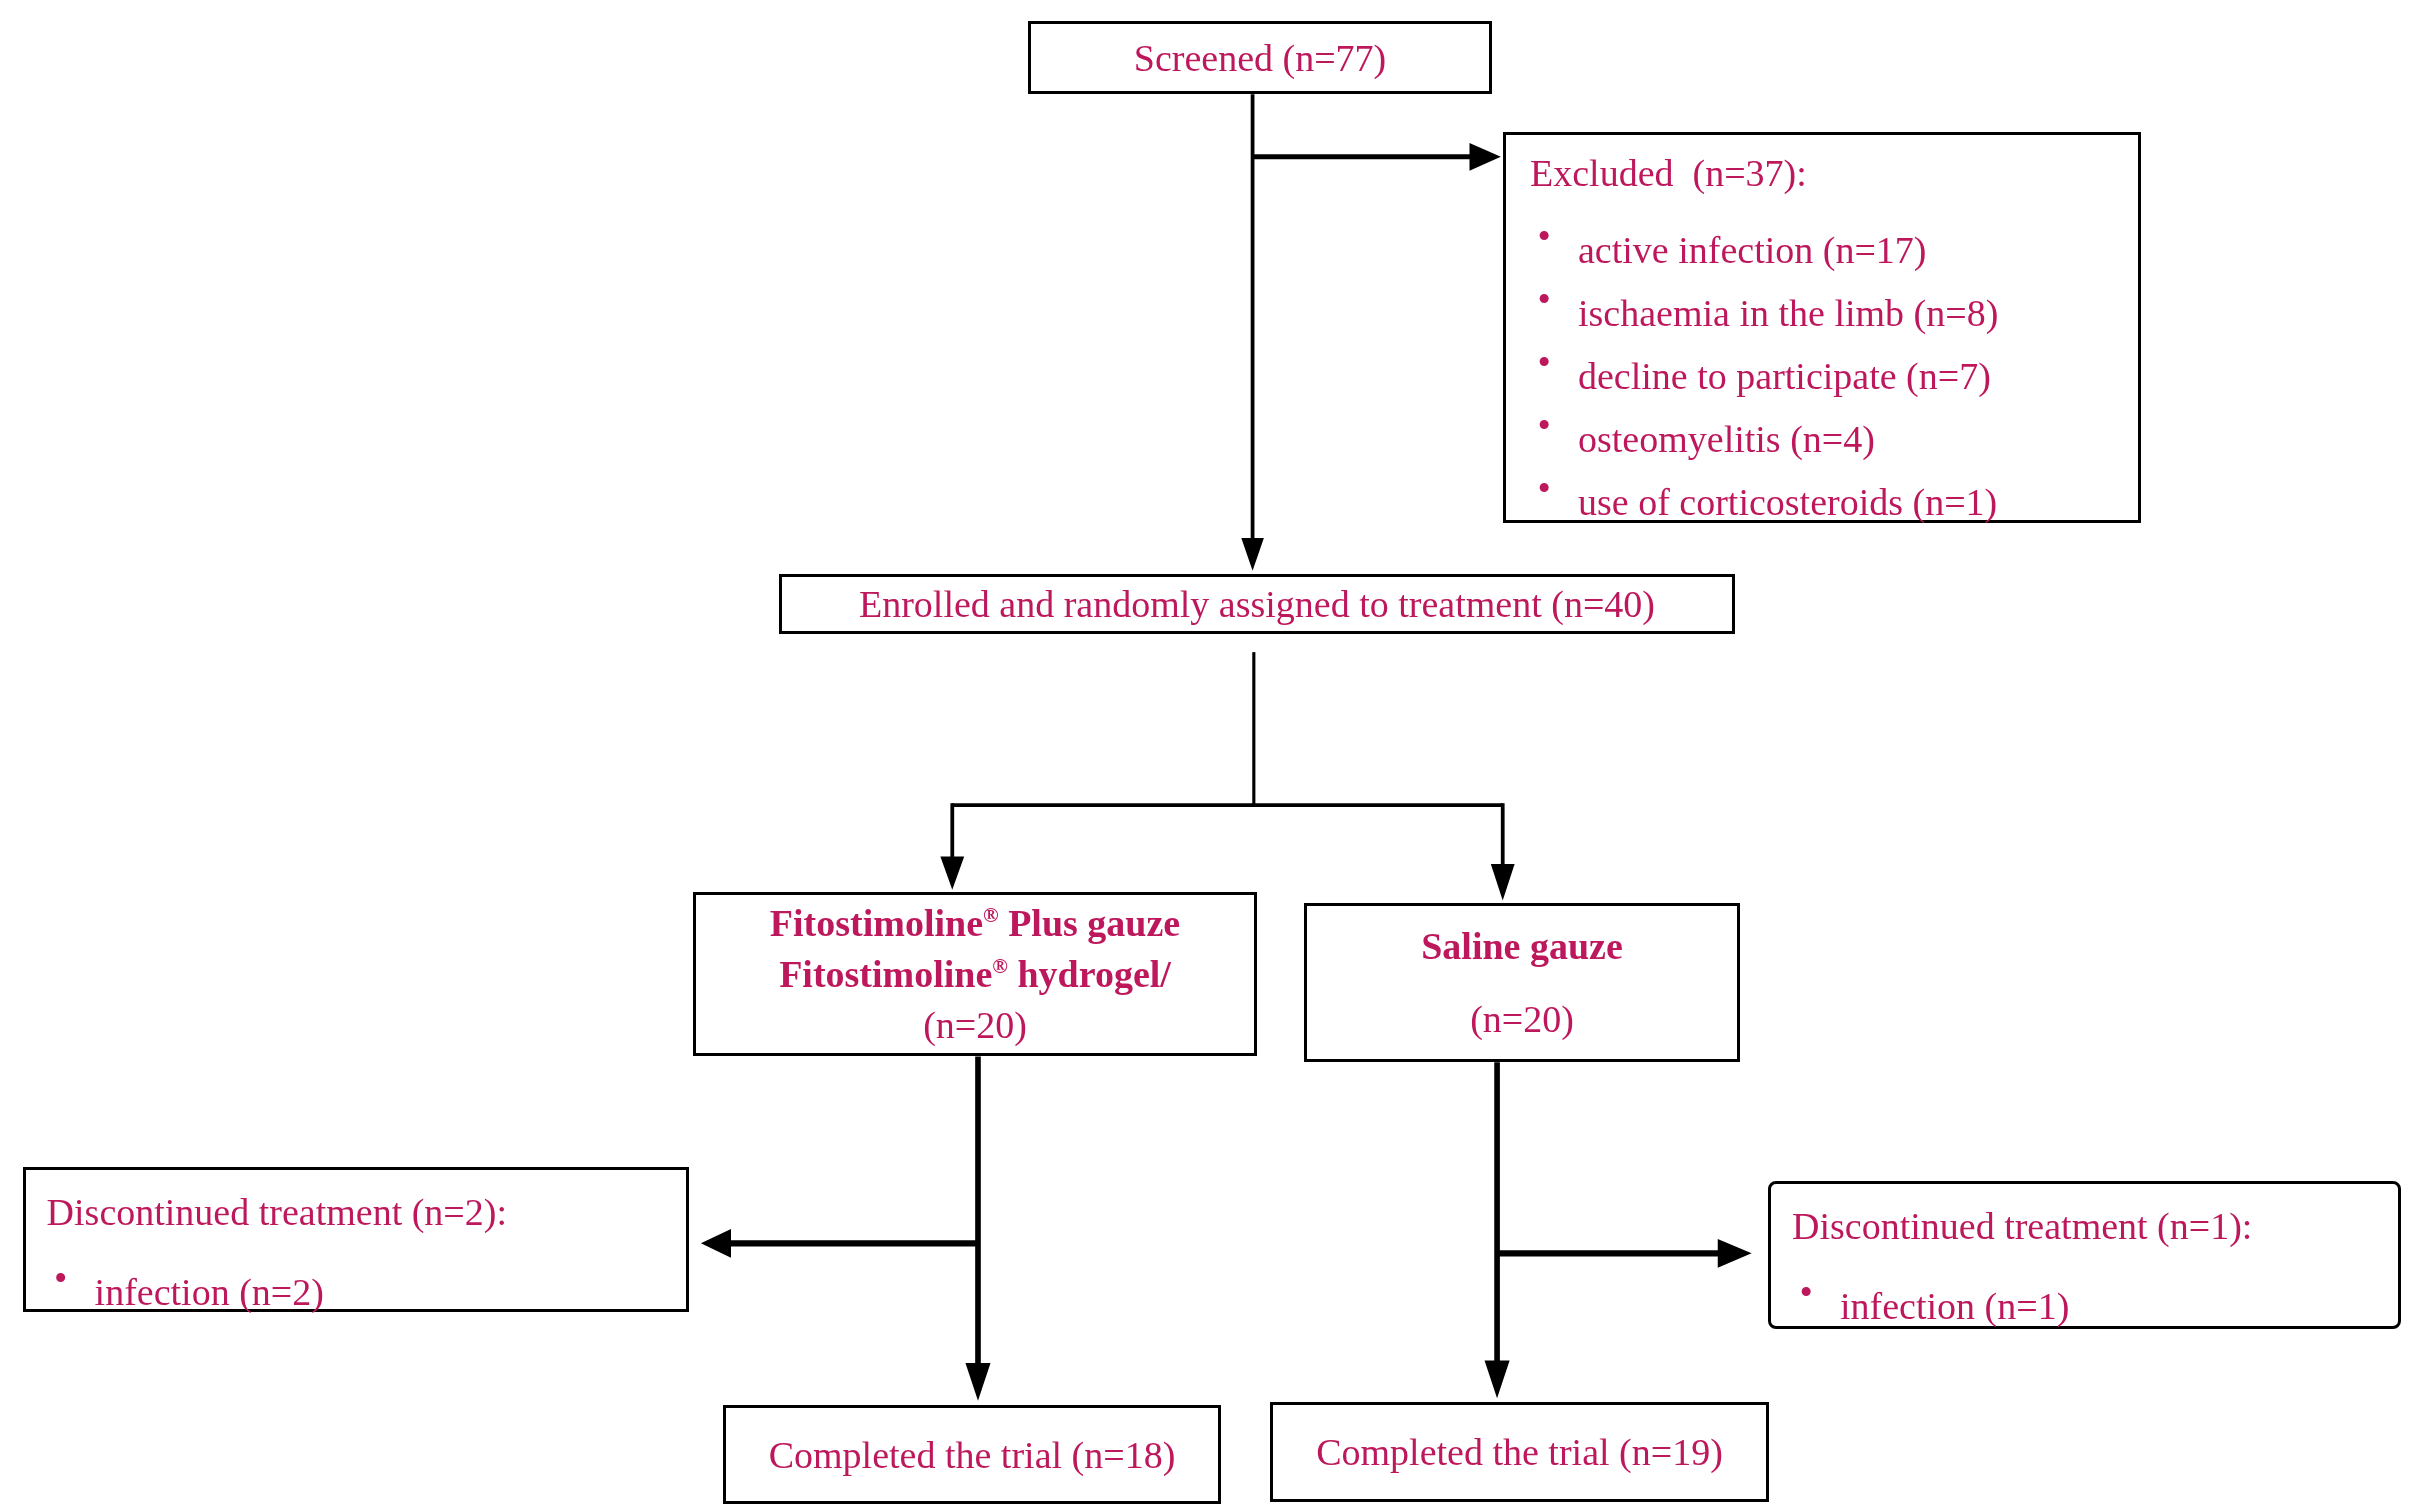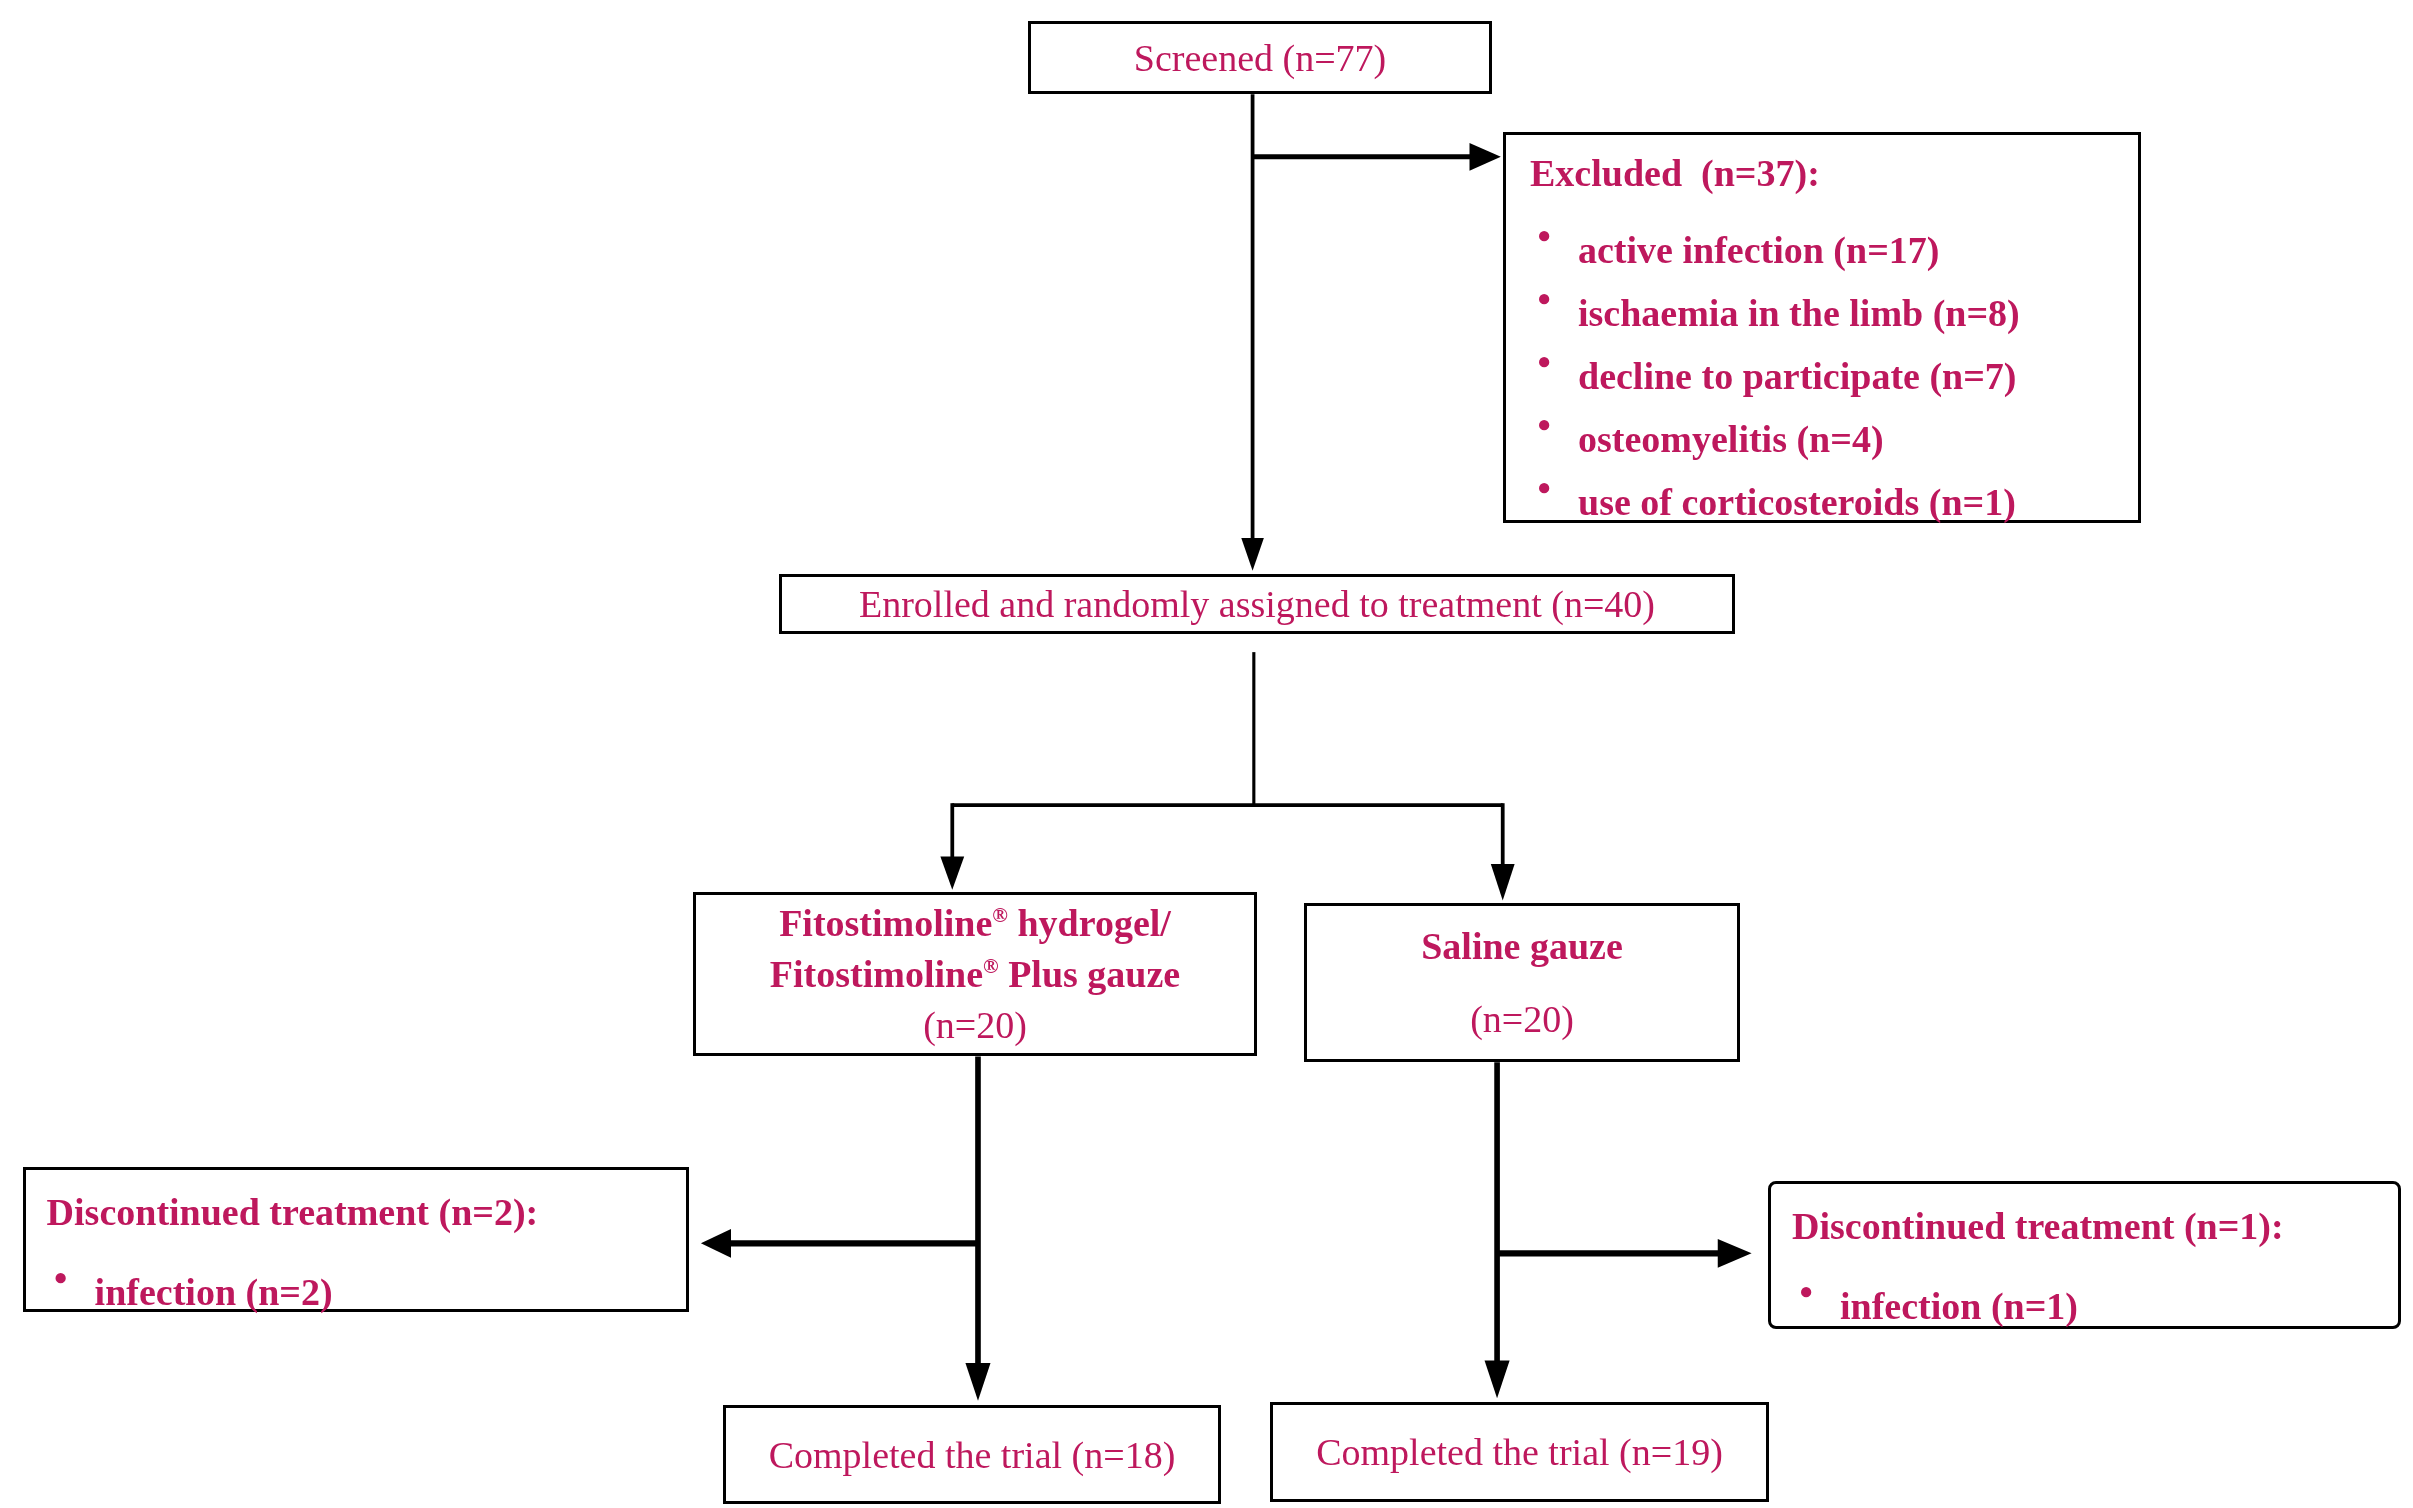--- a/index.html
+++ b/index.html
@@ -45,21 +45,21 @@
     text-align: center;
   }
   .stack .ln { line-height: 51px; white-space: nowrap; }
   .stack-wide .ln { line-height: 73px; }
   .b { font-weight: bold; }
   sup.reg {
     font-size: 0.55em;
     vertical-align: super;
     line-height: 0;
   }
-  .listbox { box-sizing: border-box; font-weight: bold; }
+  .listbox { box-sizing: border-box; }
   .listbox .pad { padding: 6.3px 24px 0 24px; }
   .lrow {
     display: flex;
     align-items: center;
     height: 63px;
   }
   .lrow .bullet {
     flex: none;
     width: 48px;
     padding-left: 7.5px;
@@ -139,22 +139,22 @@
       </div>
     </div>
   </div>
 
   <div class="box center" style="left:779px; top:574px; width:956px; height:60px;">
     <span class="label">Enrolled and randomly assigned to treatment (n=40)</span>
   </div>
 
   <div class="box" style="left:693px; top:892px; width:564px; height:164px;">
     <div class="stack">
+      <div class="ln b"><span>Fitostimoline</span><sup class="reg">®</sup><span> Plus gauze</span></div>
       <div class="ln b"><span>Fitostimoline</span><sup class="reg">®</sup><span> hydrogel/</span></div>
-      <div class="ln b"><span>Fitostimoline</span><sup class="reg">®</sup><span> Plus gauze</span></div>
       <div class="ln">(n=20)</div>
     </div>
   </div>
 
   <div class="box thin" style="left:1304px; top:903px; width:436px; height:159px;">
     <div class="stack stack-wide">
       <div class="ln b">Saline gauze</div>
       <div class="ln">(n=20)</div>
     </div>
   </div>

